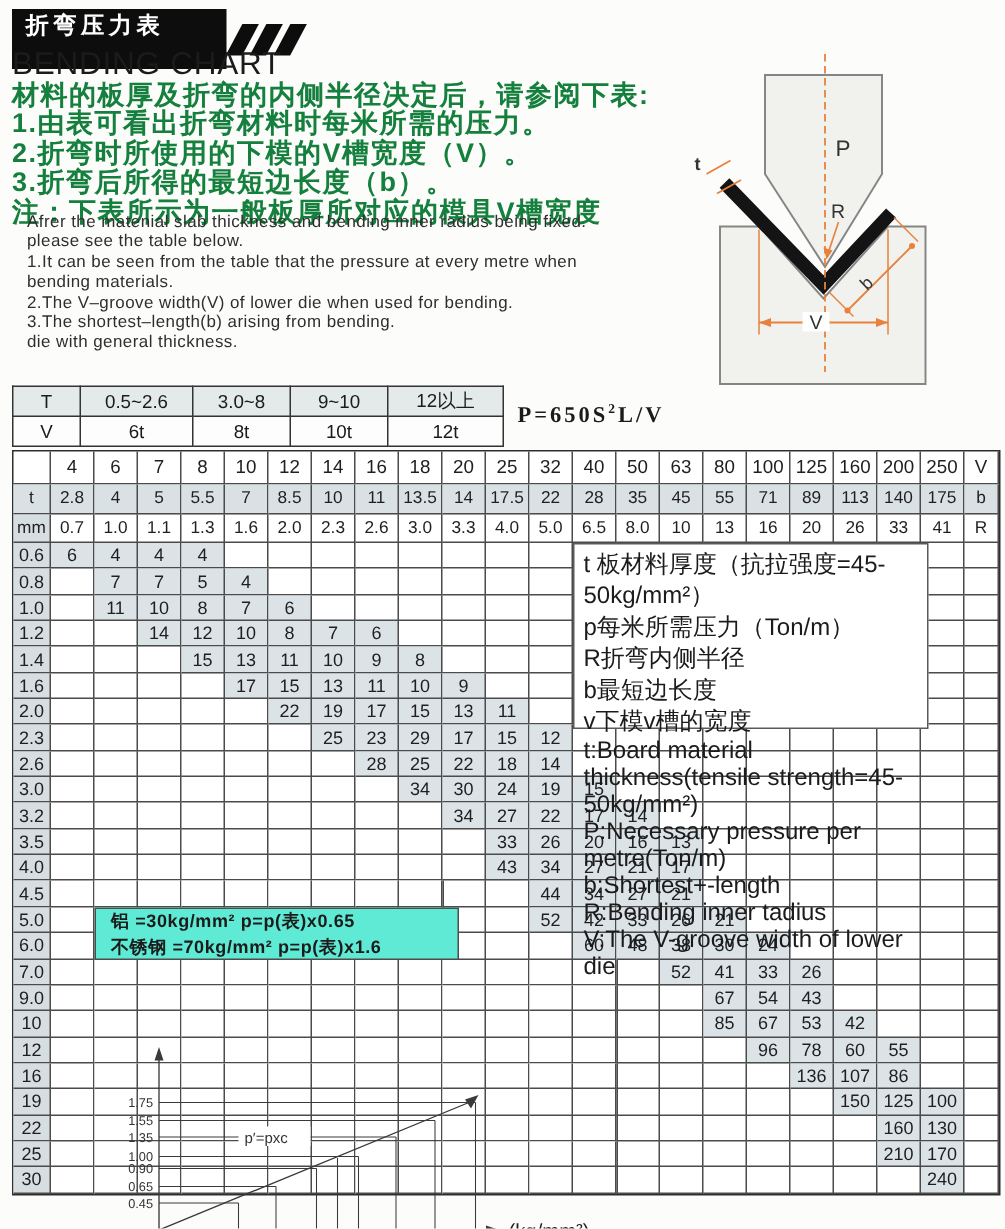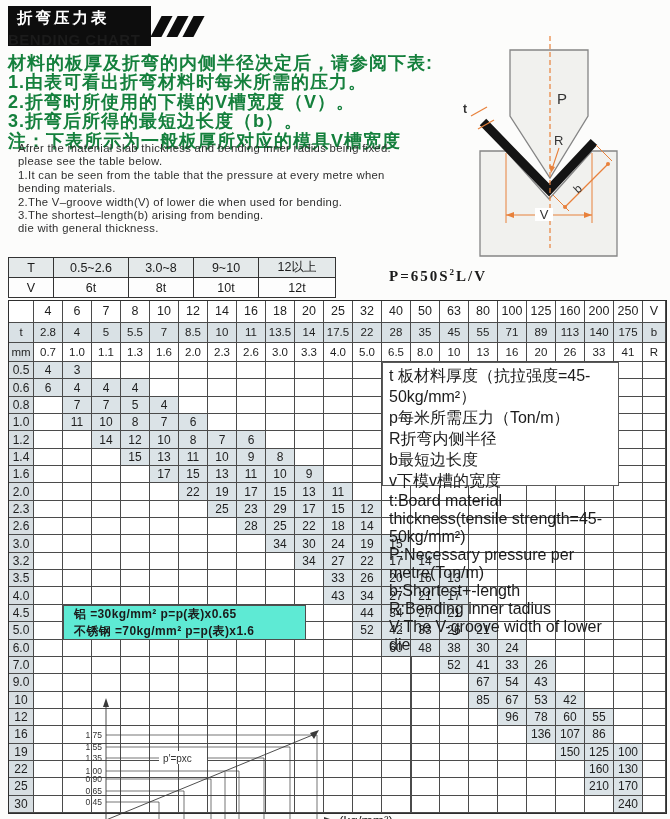--- a/index.html
+++ b/index.html
@@ -5,34 +5,34 @@
   html,body{margin:0;padding:0;}
   body{width:670px;height:819px;position:relative;background:#fcfcfb;
        font-family:"Liberation Sans",sans-serif;color:#1b1b1b;overflow:hidden;}
   .abs{position:absolute;}
   
   .banner{left:8px;top:6px;display:flex;align-items:center;}
   .banner-box{background:#0d0d0d;color:#fff;height:40px;line-height:23px;
       font-size:15.5px;font-weight:bold;letter-spacing:3px;padding:0 10px 0 9px;width:124px;}
   .sl{display:inline-block;width:11px;height:21px;background:#0d0d0d;
       transform:skewX(-28deg);margin-left:5px;}
-  .subtitle{left:8px;top:31px;font-size:15px;font-weight:bold;letter-spacing:0.5px;}
+  .subtitle{left:8px;top:31px;font-size:21px;font-weight:normal;letter-spacing:0.5px;}
   
   .cnintro{left:8px;top:54px;font-size:18px;font-weight:700;line-height:19.4px;letter-spacing:1px;color:#15803d;}
   .enintro{left:18px;top:142px;font-size:11.3px;line-height:13.4px;letter-spacing:0.3px;color:#2e2e2e;}
   
   .tvwrap{left:8px;top:257px;}
   table.tv{border-collapse:collapse;font-size:12.5px;}
   table.tv td{border:1px solid #333;text-align:center;height:19px;padding:0;}
   table.tv tr.trow td{background:#e4e9ea;}
   table.tv tr.vrow td{background:#fdfdfd;}
   table.tv td.lc{background:#dfe5e7;}
   
   .formula{left:345px;top:267px;font-family:"Liberation Serif",serif;font-weight:bold;
-      font-size:15px;letter-spacing:2px;margin-left:44px;}
+      font-size:15px;letter-spacing:2px;}
   .formula sup{font-size:9px;}
   
   .twrap{left:8px;top:300px;border:1.5px solid #2e2e2e;background:#fff;}
   table.mt{border-collapse:separate;border-spacing:0;table-layout:fixed;font-size:12px;}
   table.mt td{border-right:1px solid #4b4b4b;border-bottom:1px solid #4b4b4b;
       text-align:center;padding:0;overflow:hidden;white-space:nowrap;box-sizing:border-box;color:#1f1f1f;}
   tr.hv td{height:22px;line-height:21px;font-size:12.5px;}
   tr.hb td{height:20px;line-height:19px;background:#d9e1e5;font-size:11.5px;}
   tr.hr td{height:19px;line-height:18px;font-size:11.5px;}
   tr.bd td{height:17.35px;line-height:16px;}
@@ -234,45 +234,20 @@
           <td>6.5</td>
           <td>8.0</td>
           <td>10</td>
           <td>13</td>
           <td>16</td>
           <td>20</td>
           <td>26</td>
           <td>33</td>
           <td>41</td>
           <td>R</td>
-        </tr>
-        <tr class="bd">
-          <td class="lab">0.5</td>
-          <td class="f">4</td>
-          <td class="f">3</td>
-          <td class=""></td>
-          <td class=""></td>
-          <td class=""></td>
-          <td class=""></td>
-          <td class=""></td>
-          <td class=""></td>
-          <td class=""></td>
-          <td class=""></td>
-          <td class=""></td>
-          <td class=""></td>
-          <td class="blank"></td>
-          <td class="blank"></td>
-          <td class="blank"></td>
-          <td class="blank"></td>
-          <td class="blank"></td>
-          <td class="blank"></td>
-          <td class="blank"></td>
-          <td class="blank"></td>
-          <td class=" bl"></td>
-          <td></td>
         </tr>
         <tr class="bd">
           <td class="lab">0.6</td>
           <td class="f">6</td>
           <td class="f">4</td>
           <td class="f">4</td>
           <td class="f">4</td>
           <td class=""></td>
           <td class=""></td>
           <td class=""></td>

